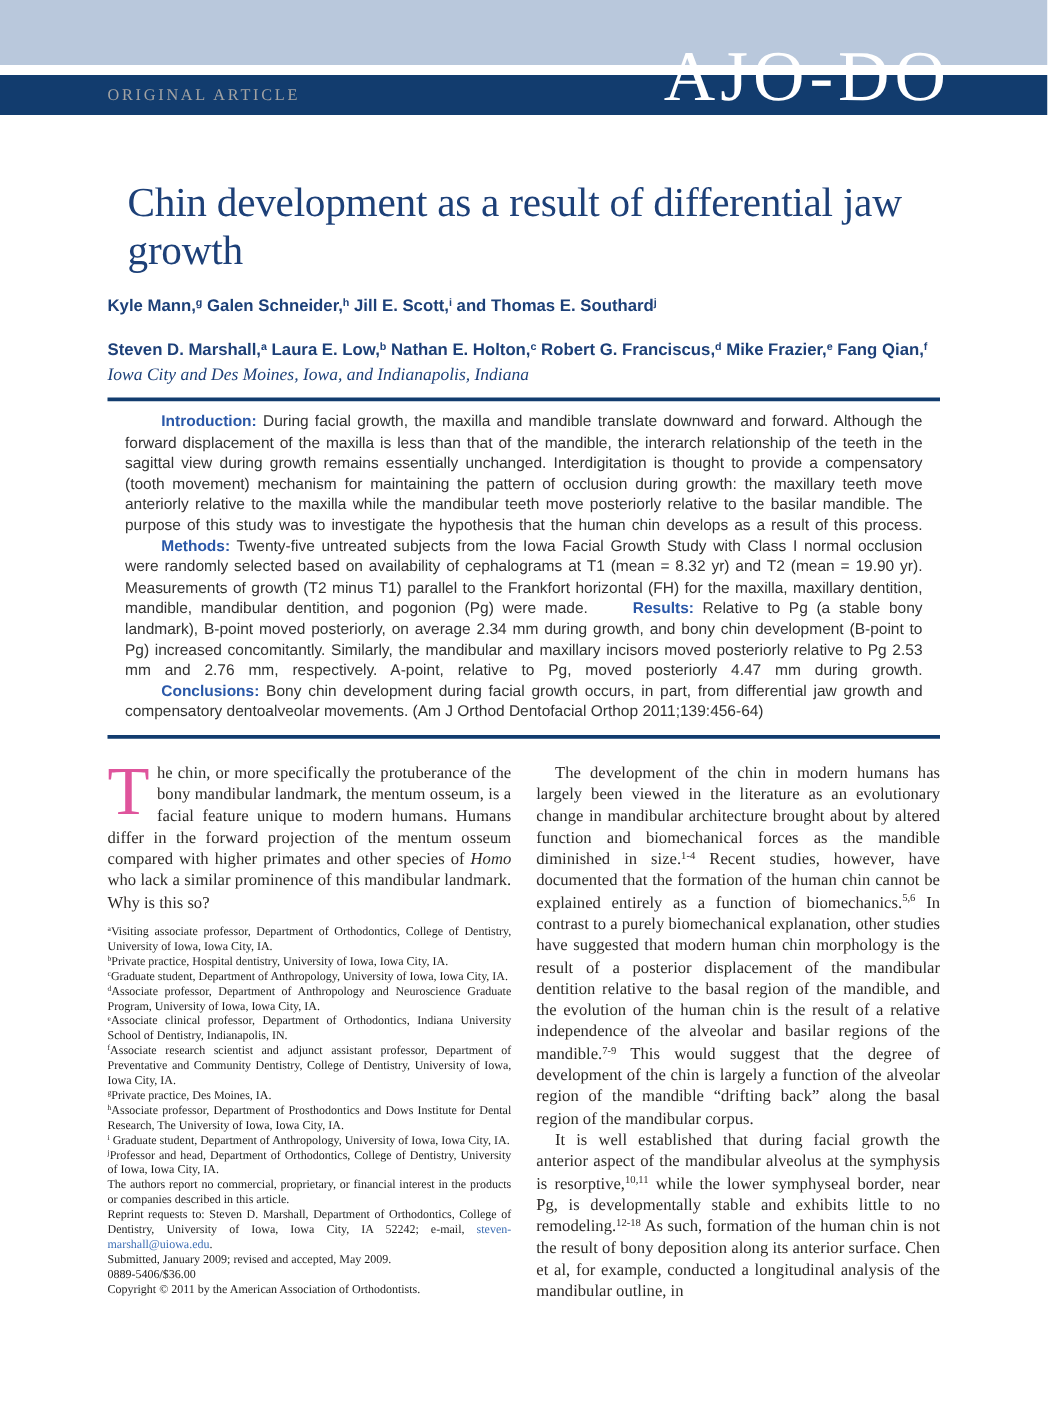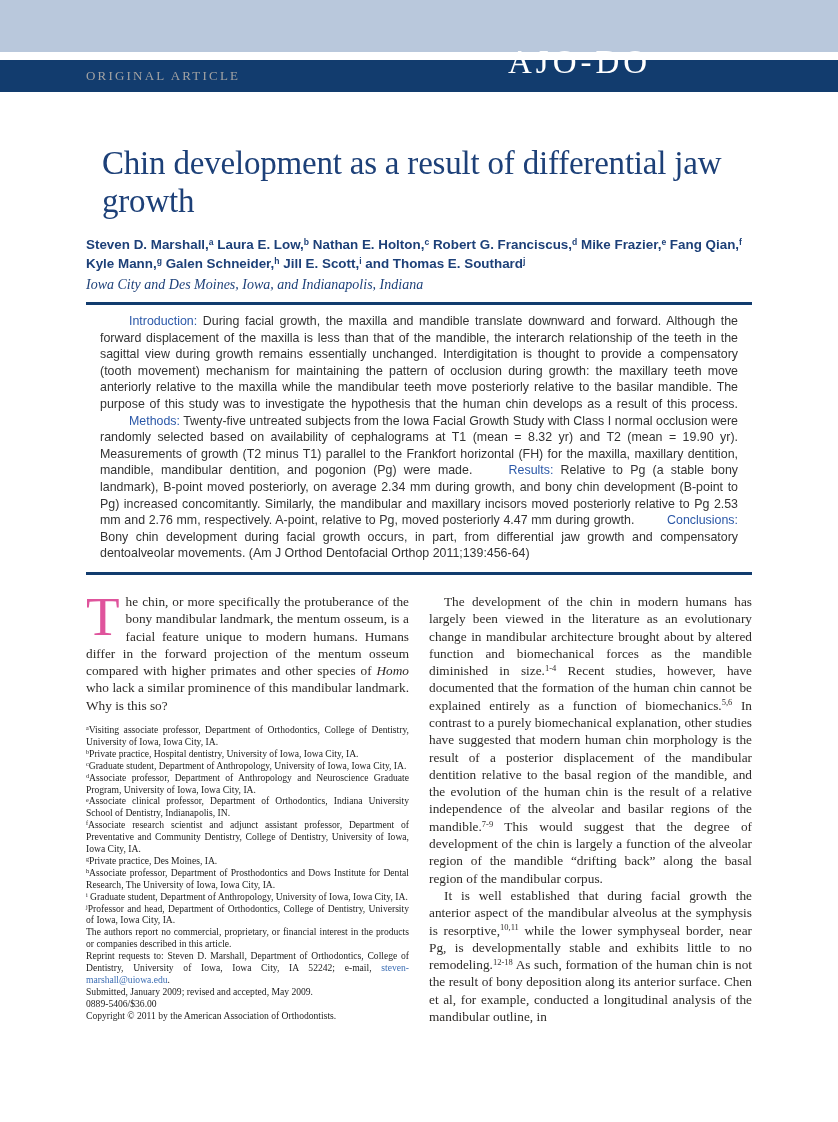--- a/index.html
+++ b/index.html
@@ -5,22 +5,22 @@
   html,body{margin:0;padding:0;}
   body{
     width:838px;height:1122px;position:relative;overflow:hidden;
     background:#ffffff;font-family:"Liberation Serif",serif;
     -webkit-font-smoothing:antialiased;
   }
   .band-light{position:absolute;top:0;left:0;width:838px;height:52px;background:var(--lightblue,#b9c8dc);}
   .band-navy{position:absolute;top:60px;left:0;width:838px;height:32px;background:var(--navy,#123c6e);display:flex;align-items:center;}
   .kicker{color:#a3a3a3;font-family:"Liberation Serif",serif;font-size:13px;letter-spacing:2.2px;padding-left:86px;font-weight:400;}
   .logo{
-    position:absolute;left:508px;top:39px;z-index:5;color:#fff;
-    font-family:"Liberation Serif",serif;font-size:33px;line-height:46px;letter-spacing:4px;font-weight:400;
+    position:absolute;left:531px;top:39px;z-index:5;color:#fff;
+    font-family:"Liberation Serif",serif;font-size:57px;line-height:46px;letter-spacing:4px;font-weight:400;
   }
   .content{position:absolute;left:86px;top:128px;width:666px;}
   .title{
     margin:16px;font-weight:400;font-family:"Liberation Serif",serif;
     font-size:33px;line-height:38px;color:var(--titleblue,#1d4078);letter-spacing:-0.2px;
   }
   .authors{
     margin:0;font-family:"Liberation Sans",sans-serif;font-weight:bold;
     font-size:13.4px;line-height:18.5px;color:var(--titleblue,#1d4078);
   }
@@ -32,21 +32,21 @@
   }
   .abstract{
     margin-top:8px;border-top:3px solid var(--navy,#123c6e);border-bottom:3px solid var(--navy,#123c6e);
     padding:8px 14px 10px;
   }
   .abstract p{
     margin:0;font-family:"Liberation Sans",sans-serif;font-size:12.4px;line-height:16.6px;
     text-align:justify;color:var(--abstracttext,#333);
   }
   .abstract strong.blue{color:var(--labelblue,#2b58a8);}
-  strong.blue{color:var(--labelblue,#2b58a8);font-weight:normal;padding-left:29px;}
+  strong.blue{color:var(--labelblue,#2b58a8);font-weight:bold;padding-left:29px;}
   .cols{display:flex;gap:20px;margin-top:18px;}
   .col{width:323px;}
   .body-p{
     margin:0;font-family:"Liberation Serif",serif;font-size:13.3px;line-height:17.3px;
     text-align:justify;color:var(--bodytext,#2e2b28);
   }
   .body-p sup{font-size:64%;line-height:0;position:relative;vertical-align:baseline;top:-0.5em;}
   .ind{text-indent:15px;}
   .dropcap{
     float:left;font-family:"Liberation Serif",serif;font-size:55px;line-height:44px;
@@ -69,22 +69,22 @@
 
 <div class="page">
   <div class="band-light"></div>
   <div class="band-navy">
     <span class="kicker">ORIGINAL ARTICLE</span>
   </div>
   <div class="logo">AJO-DO</div>
 
   <div class="content">
     <h1 class="title">Chin development as a result of differential jaw growth</h1>
+    <p class="authors">Kyle Mann,<sup>g</sup> Galen Schneider,<sup>h</sup> Jill E. Scott,<sup>i</sup> and Thomas E. Southard<sup>j</sup></p>
     <p class="authors first">Steven D. Marshall,<sup>a</sup> Laura E. Low,<sup>b</sup> Nathan E. Holton,<sup>c</sup> Robert G. Franciscus,<sup>d</sup> Mike Frazier,<sup>e</sup> Fang Qian,<sup>f</sup></p>
-    <p class="authors">Kyle Mann,<sup>g</sup> Galen Schneider,<sup>h</sup> Jill E. Scott,<sup>i</sup> and Thomas E. Southard<sup>j</sup></p>
     <p class="affil">Iowa City and Des Moines, Iowa, and Indianapolis, Indiana</p>
 
     <div class="abstract">
       <p><strong class="blue">Introduction:</strong> During facial growth, the maxilla and mandible translate downward and forward. Although the forward displacement of the maxilla is less than that of the mandible, the interarch relationship of the teeth in the sagittal view during growth remains essentially unchanged. Interdigitation is thought to provide a compensatory (tooth movement) mechanism for maintaining the pattern of occlusion during growth: the maxillary teeth move anteriorly relative to the maxilla while the mandibular teeth move posteriorly relative to the basilar mandible. The purpose of this study was to investigate the hypothesis that the human chin develops as a result of this process. <strong class="blue">Methods:</strong> Twenty-five untreated subjects from the Iowa Facial Growth Study with Class I normal occlusion were randomly selected based on availability of cephalograms at T1 (mean = 8.32 yr) and T2 (mean = 19.90 yr). Measurements of growth (T2 minus T1) parallel to the Frankfort horizontal (FH) for the maxilla, maxillary dentition, mandible, mandibular dentition, and pogonion (Pg) were made. <strong class="blue">Results:</strong> Relative to Pg (a stable bony landmark), B-point moved posteriorly, on average 2.34 mm during growth, and bony chin development (B-point to Pg) increased concomitantly. Similarly, the mandibular and maxillary incisors moved posteriorly relative to Pg 2.53 mm and 2.76 mm, respectively. A-point, relative to Pg, moved posteriorly 4.47 mm during growth. <strong class="blue">Conclusions:</strong> Bony chin development during facial growth occurs, in part, from differential jaw growth and compensatory dentoalveolar movements. (Am J Orthod Dentofacial Orthop 2011;139:456-64)</p>
     </div>
 
     <div class="cols">
       <div class="col">
         <p class="body-p"><span class="dropcap">T</span><span>he chin, or more specifically the protuberance of the bony mandibular landmark, the mentum osseum, is a facial feature unique to modern humans. Humans differ in the forward projection of the mentum osseum compared with higher primates and other species of <em>Homo</em> who lack a similar prominence of this mandibular landmark. Why is this so?</span></p>
         <div class="footnotes">

